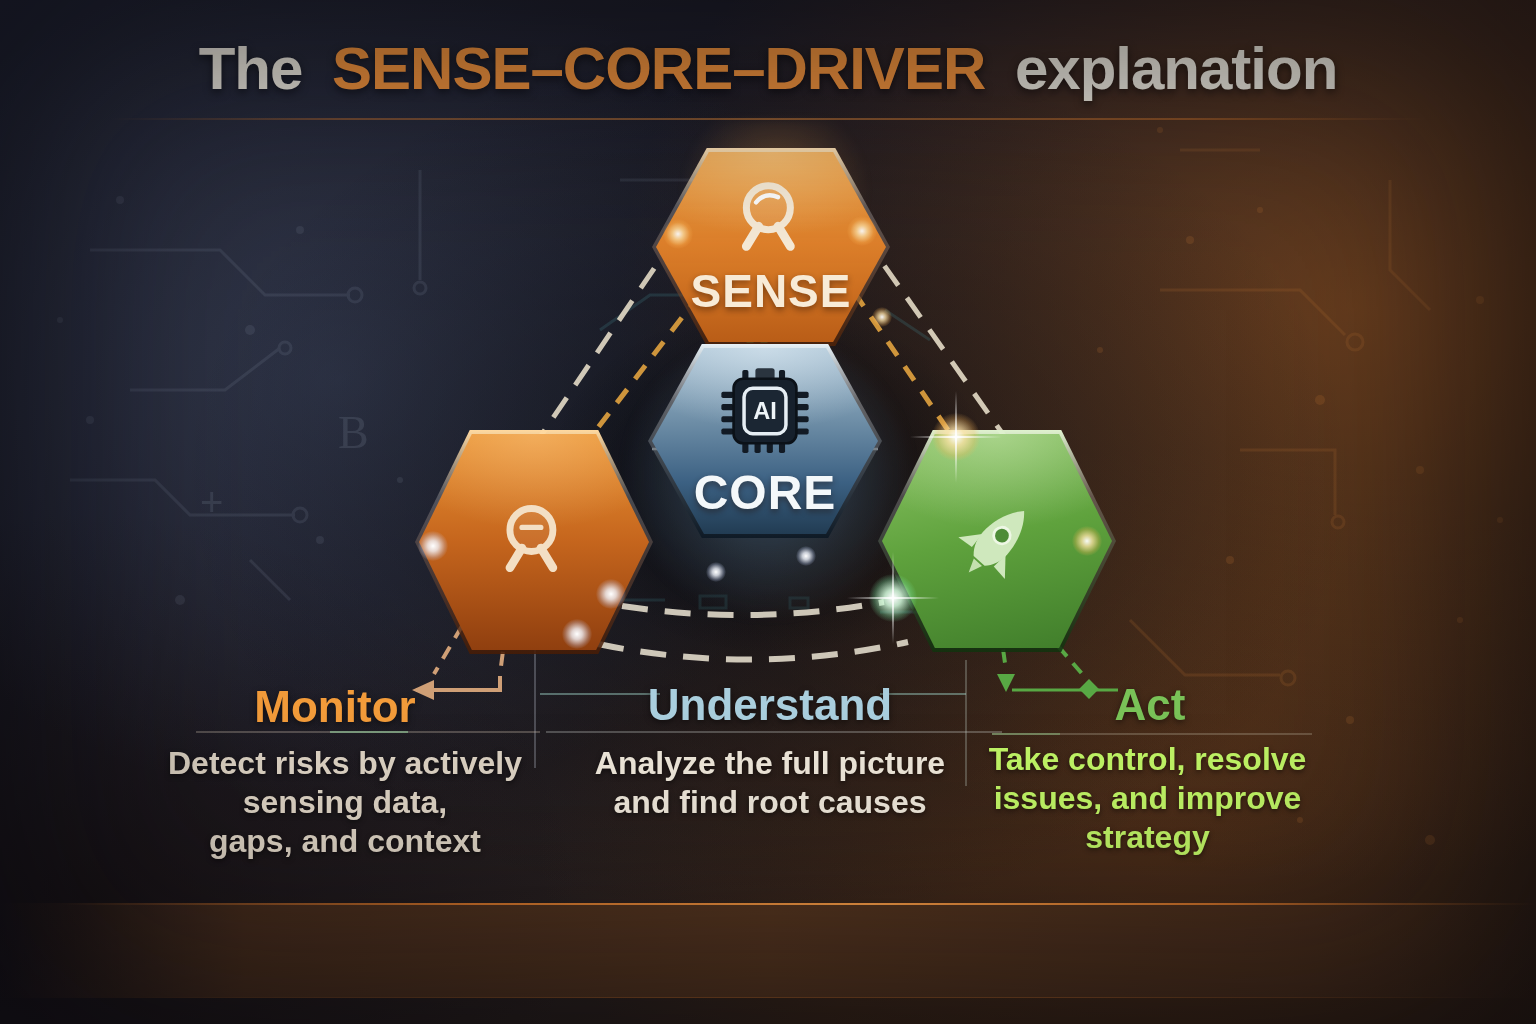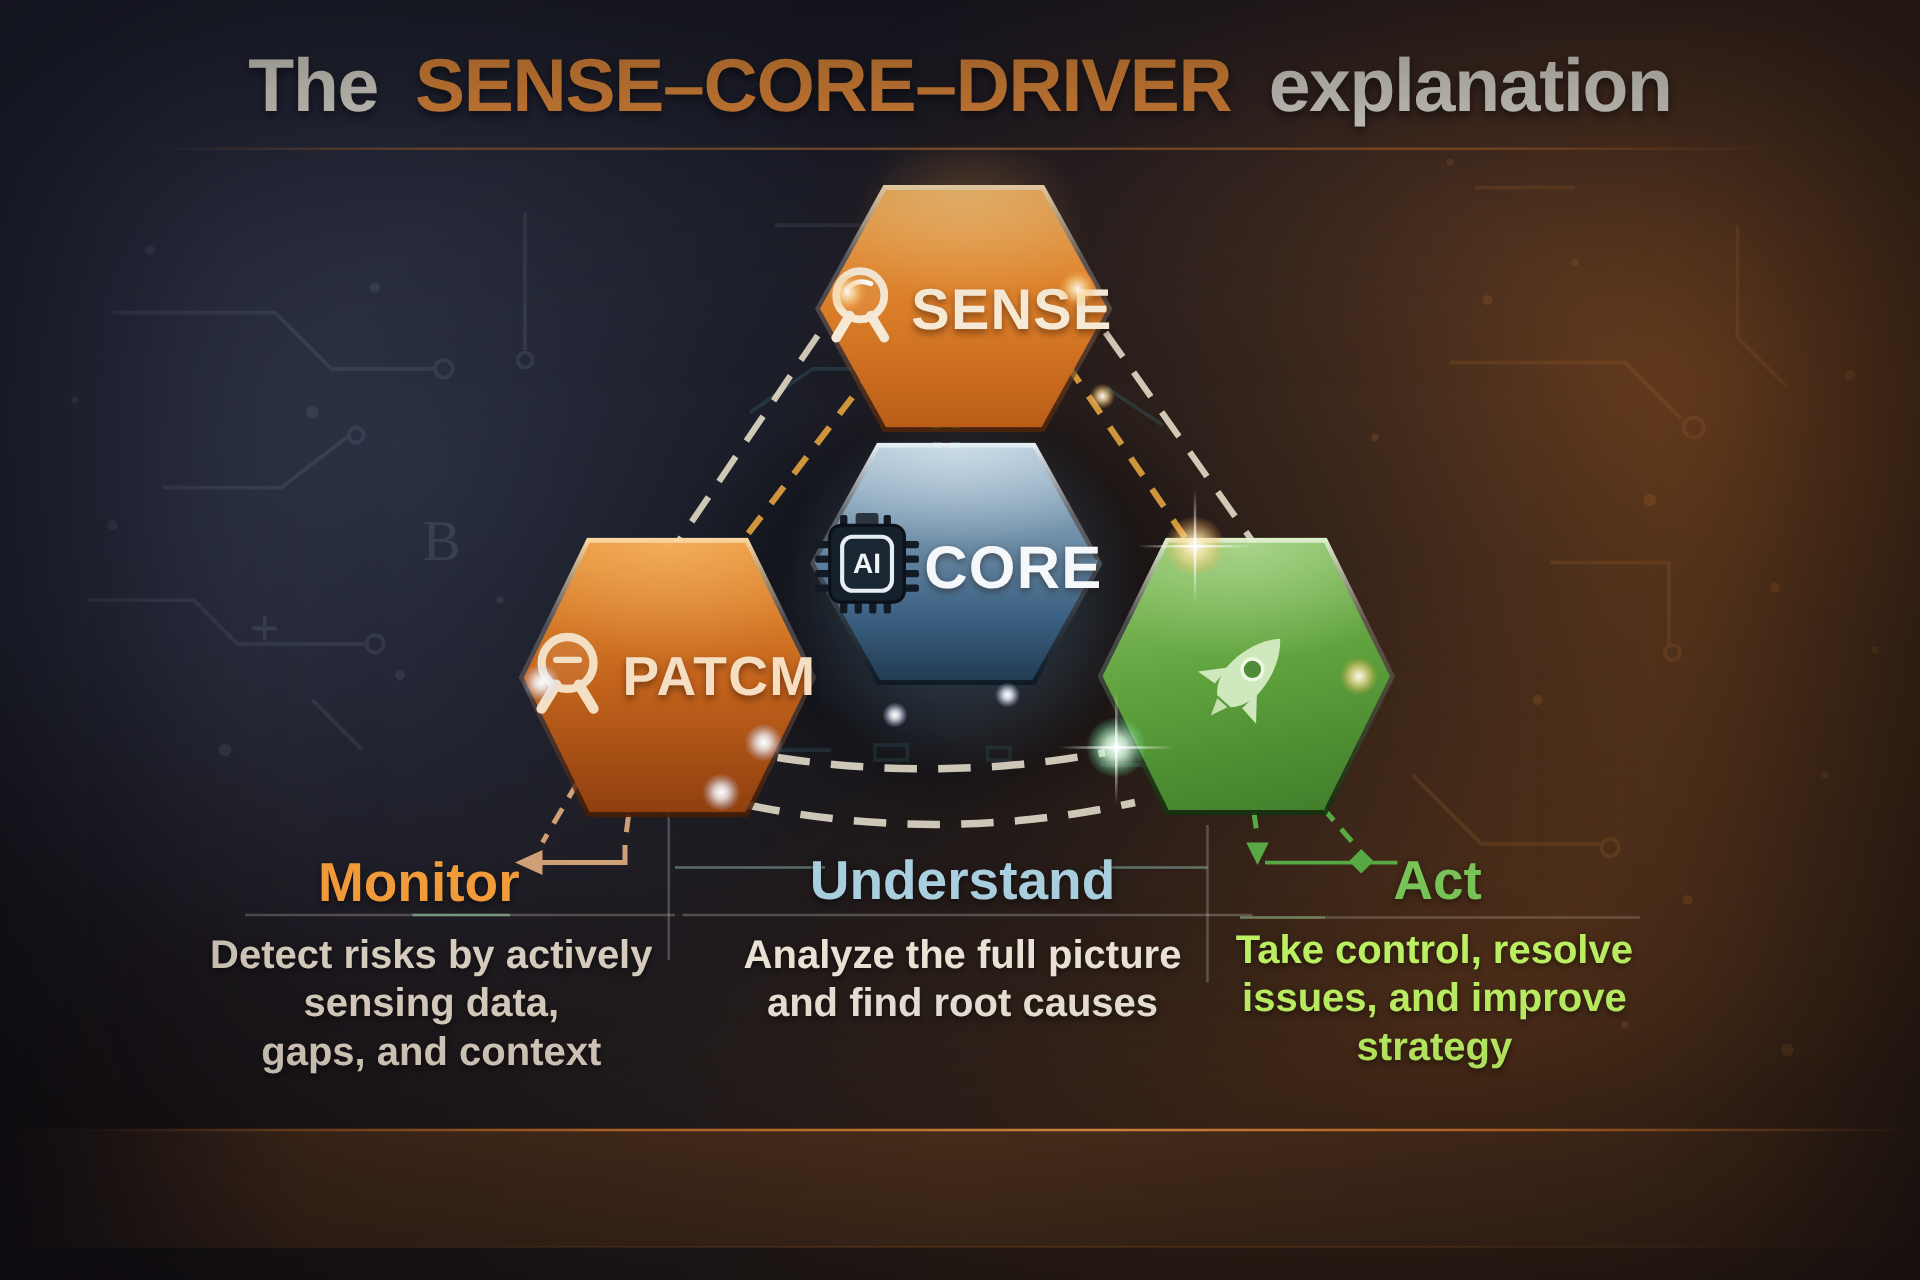--- a/index.html
+++ b/index.html
@@ -25,29 +25,29 @@
     background:linear-gradient(90deg,transparent,rgba(210,118,44,.45) 18%,rgba(230,140,60,.5) 50%,rgba(210,118,44,.45) 82%,transparent);}
   
   .title{left:0;right:0;top:34px;text-align:center;font-size:60px;font-weight:bold;letter-spacing:-1px;
     color:#eae6db;text-shadow:0 3px 8px rgba(0,0,0,.55);white-space:nowrap;}
   .title .t-hl{color:#f0923c;margin:0 14px;}
   
   .hex{position:absolute;}
   .hex-rim,.hex-body{position:absolute;clip-path:polygon(23% 0%,77% 0%,100% 50%,77% 100%,23% 100%,0% 50%);}
   .hex-rim{inset:0;}
   .hex-body{inset:4px;}
-  .hex-content{position:absolute;inset:0;display:flex;flex-direction:row;align-items:center;justify-content:center;}
+  .hex-content{position:absolute;inset:0;display:flex;flex-direction:column;align-items:center;justify-content:center;}
   .hex-label{font-weight:bold;letter-spacing:1px;text-shadow:0 3px 6px rgba(30,10,0,.45);}
   .hex-sense{left:652px;top:148px;width:238px;height:198px;}
   .hex-sense .hex-rim{background:linear-gradient(180deg,#ffe2b4 0%,rgba(255,255,255,.25) 30%,rgba(80,35,8,.85) 100%);}
   .hex-sense .hex-body{background:
       radial-gradient(120% 80% at 50% 0%, rgba(255,225,170,.45), rgba(255,225,170,0) 55%),
       linear-gradient(180deg,#f4a649 0%,#e0812b 48%,#b95d17 100%);}
   .hex-sense .hex-label{font-size:46px;color:#f9ecd8;}
-  .hex-core{left:648px;top:354px;width:234px;height:194px;}
+  .hex-core{left:648px;top:344px;width:234px;height:194px;}
   .hex-core .hex-rim{background:linear-gradient(180deg,#e6f1f7 0%,rgba(255,255,255,.3) 30%,rgba(12,24,36,.9) 100%);}
   .hex-core .hex-body{background:
       radial-gradient(120% 80% at 50% 0%, rgba(235,245,252,.5), rgba(235,245,252,0) 55%),
       linear-gradient(180deg,#a9c2d3 0%,#6d8da6 40%,#3c6183 72%,#223c53 100%);}
   .hex-core .hex-label{font-size:48px;color:#f4f8fa;margin-top:6px;}
   .hex-patch{left:415px;top:430px;width:238px;height:224px;}
   .hex-patch .hex-rim{background:linear-gradient(180deg,#ffd9a0 0%,rgba(255,255,255,.22) 30%,rgba(70,28,6,.9) 100%);}
   .hex-patch .hex-body{background:
       radial-gradient(120% 80% at 50% 0%, rgba(255,210,150,.4), rgba(255,210,150,0) 55%),
       linear-gradient(180deg,#ea9434 0%,#c5651d 50%,#903f0f 100%);}
@@ -275,21 +275,20 @@
   <div class="hex hex-patch">
     <div class="hex-rim"></div>
     <div class="hex-body"></div>
     <div class="hex-content">
       <svg width="86" height="86" viewBox="0 0 100 100">
         <circle cx="47" cy="36" r="25" stroke="#f3dfc4" stroke-width="8" fill="rgba(255,255,255,0.07)"></circle>
         <path d="M36,33 L58,33" stroke="#f3dfc4" stroke-width="6" stroke-linecap="round"></path>
         <path d="M36,57 L22,80" stroke="#f3dfc4" stroke-width="10" stroke-linecap="round"></path>
         <path d="M58,57 L72,80" stroke="#f3dfc4" stroke-width="10" stroke-linecap="round"></path>
       </svg>
-      <div class="hex-label">PATCM</div>
     </div>
   </div>
 
   <div class="hex hex-driver">
     <div class="hex-rim"></div>
     <div class="hex-body"></div>
     <div class="hex-content">
       <svg width="92" height="92" viewBox="0 0 100 100">
         <g transform="rotate(42 50 50)">
           <path d="M50,6 C62,18 68,37 68,53 C68,64 64,73 58,79 L42,79 C36,73 32,64 32,53 C32,37 38,18 50,6 Z" fill="#cfe8bd"></path>

